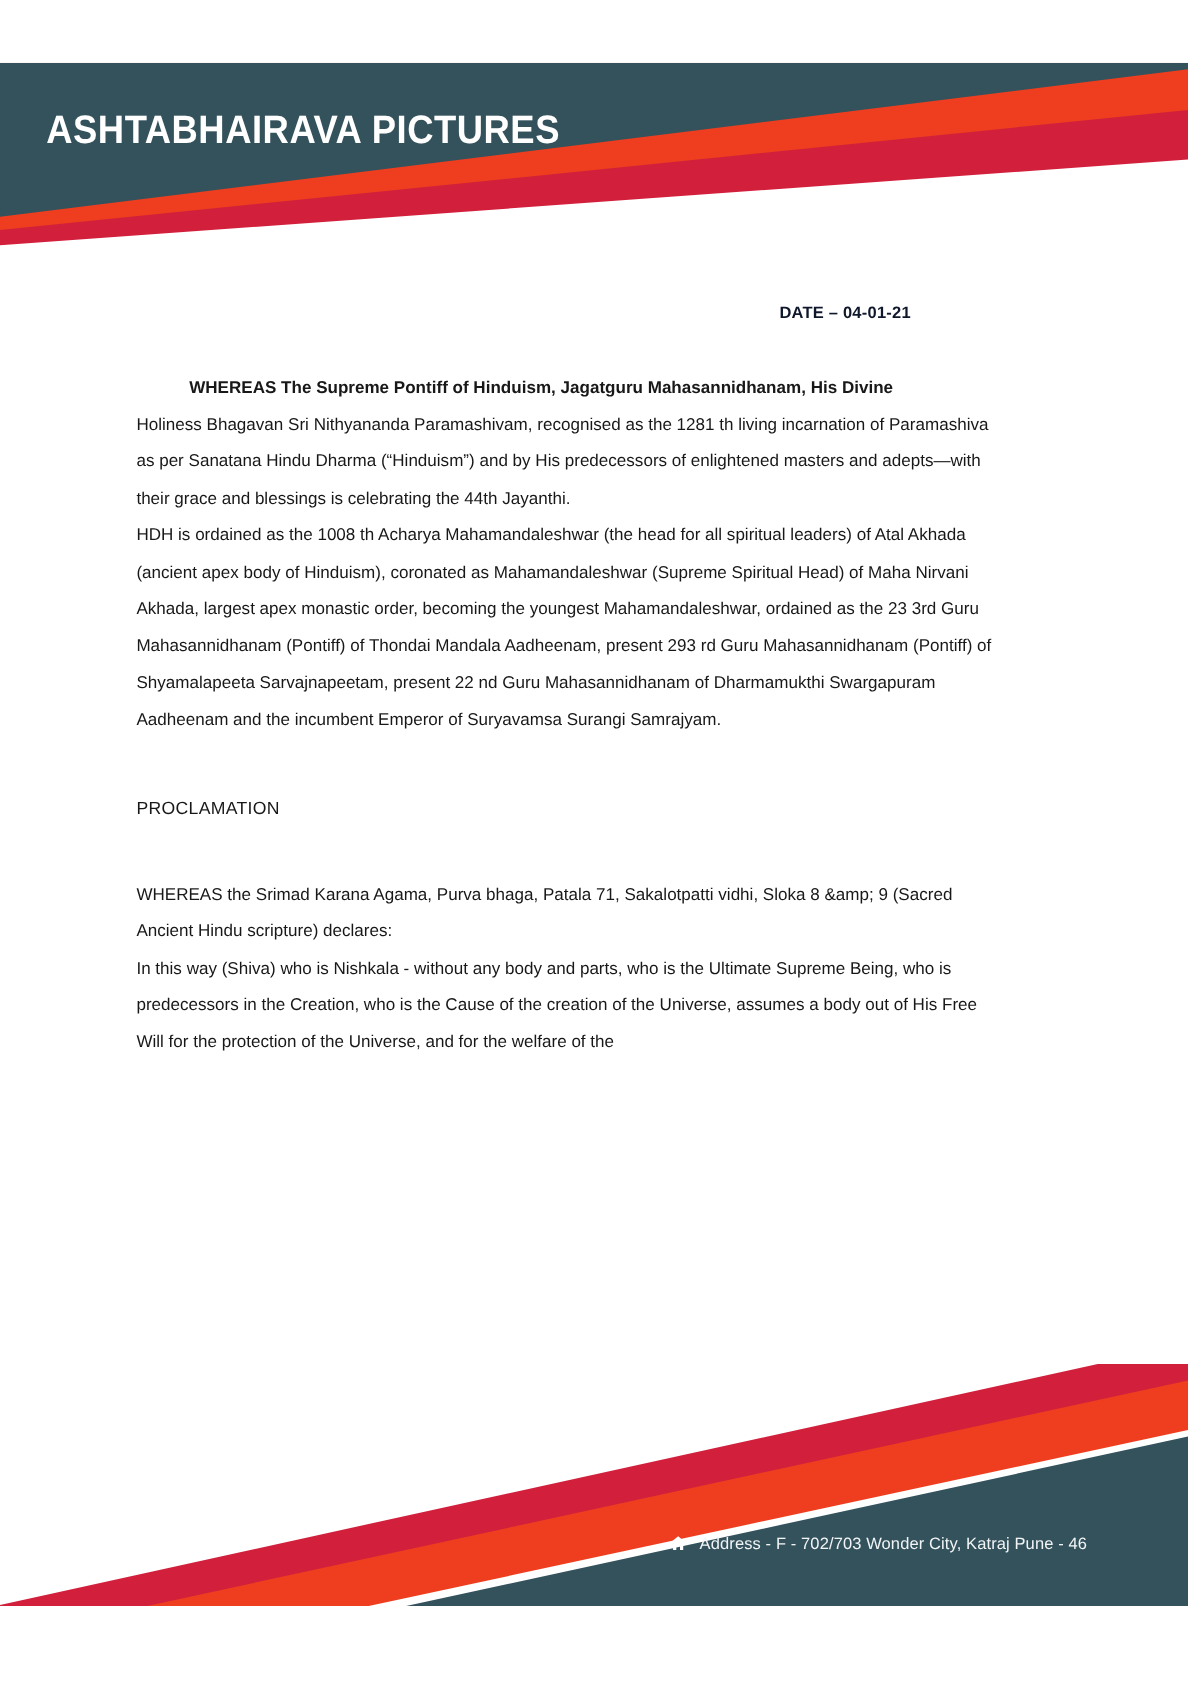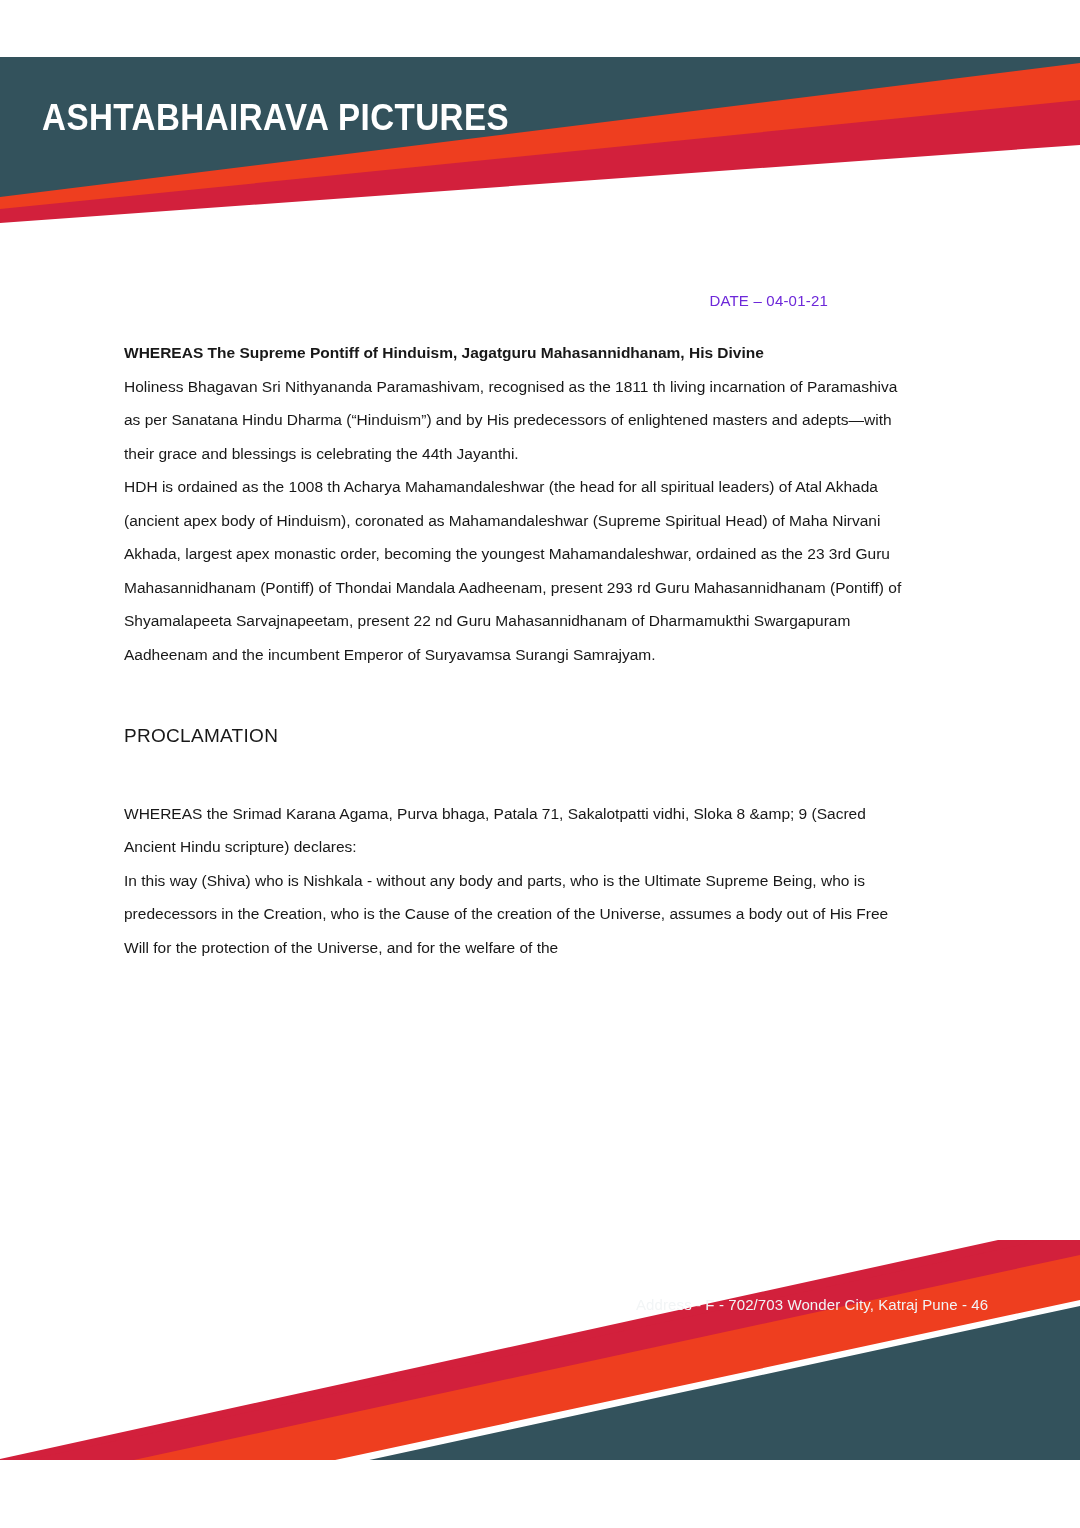--- a/index.html
+++ b/index.html
@@ -46,77 +46,77 @@
 
   
   .date-line {
     position: absolute;
     left: 0;
     top: 276px;
     width: 828px;
     text-align: right;
     font-family: "Liberation Sans", sans-serif;
     font-size: 15px;
-    font-weight: normal;
-    color: #6d28d9;
+    font-weight: bold;
+    color: #0f172a;
     letter-spacing: 0.2px;
-    margin-top: 16px;
   }
 
   
   .doc-body {
     position: absolute;
     left: 124px;
     top: 336px;
     width: 790px;
   }
   .para {
     margin: 0;
     font-family: "Liberation Sans", sans-serif;
     font-size: 15.5px;
     line-height: 33.5px;
     color: #181818;
   }
   .para.bold-lead {
     font-weight: bold;
+    margin-left: 48px;
   }
   .para-block {
     margin: 0 0 0 0;
   }
   .gap-lg {
     height: 48px;
   }
   .gap-md {
     height: 44px;
   }
   .section-label {
     margin: 0;
     font-family: "Liberation Sans", sans-serif;
-    font-size: 19px;
+    font-size: 16px;
     line-height: 33.5px;
     color: #181818;
     letter-spacing: 0.3px;
   }
 
   
   .footer-banner {
     position: absolute;
     left: 0;
     top: 1240px;
     width: 1080px;
     height: 220px;
     overflow: hidden;
   }
   .footer-banner svg {
     display: block;
   }
   .footer-contacts {
     position: absolute;
     left: 606px;
-    top: 1293px;
+    top: 1392px;
     color: #ffffff;
     text-align: right;
   }
   .contact-row {
     display: flex;
     align-items: center;
     height: 22px;
     margin-bottom: 1px;
   }
   .contact-icon {
@@ -156,21 +156,21 @@
   </div>
 
   <div class="header-title">ASHTABHAIRAVA  PICTURES</div>
 
   <div class="date-line">DATE – 04-01-21</div>
 
   <div class="doc-body">
 
     <div class="para-block">
       <p class="para bold-lead">WHEREAS The Supreme Pontiff of Hinduism, Jagatguru Mahasannidhanam, His Divine</p>
-      <p class="para">Holiness Bhagavan Sri Nithyananda Paramashivam, recognised as the 1811 th living incarnation of Paramashiva as per Sanatana Hindu Dharma (“Hinduism”) and by His predecessors of enlightened masters and adepts—with their grace and blessings is celebrating the 44th Jayanthi.</p>
+      <p class="para">Holiness Bhagavan Sri Nithyananda Paramashivam, recognised as the 1281 th living incarnation of Paramashiva as per Sanatana Hindu Dharma (“Hinduism”) and by His predecessors of enlightened masters and adepts—with their grace and blessings is celebrating the 44th Jayanthi.</p>
     </div>
 
     <div class="para-block">
       <p class="para">HDH is ordained as the 1008 th Acharya Mahamandaleshwar (the head for all spiritual leaders) of Atal Akhada (ancient apex body of Hinduism), coronated as Mahamandaleshwar (Supreme Spiritual Head) of Maha Nirvani Akhada, largest apex monastic order, becoming the youngest Mahamandaleshwar, ordained as the 23 3rd Guru Mahasannidhanam (Pontiff) of Thondai Mandala Aadheenam, present 293 rd Guru Mahasannidhanam (Pontiff) of Shyamalapeeta Sarvajnapeetam, present 22 nd Guru Mahasannidhanam of Dharmamukthi Swargapuram Aadheenam and the incumbent Emperor of Suryavamsa Surangi Samrajyam.</p>
     </div>
 
     <div class="gap-lg"></div>
 
     <p class="section-label">PROCLAMATION</p>
 

